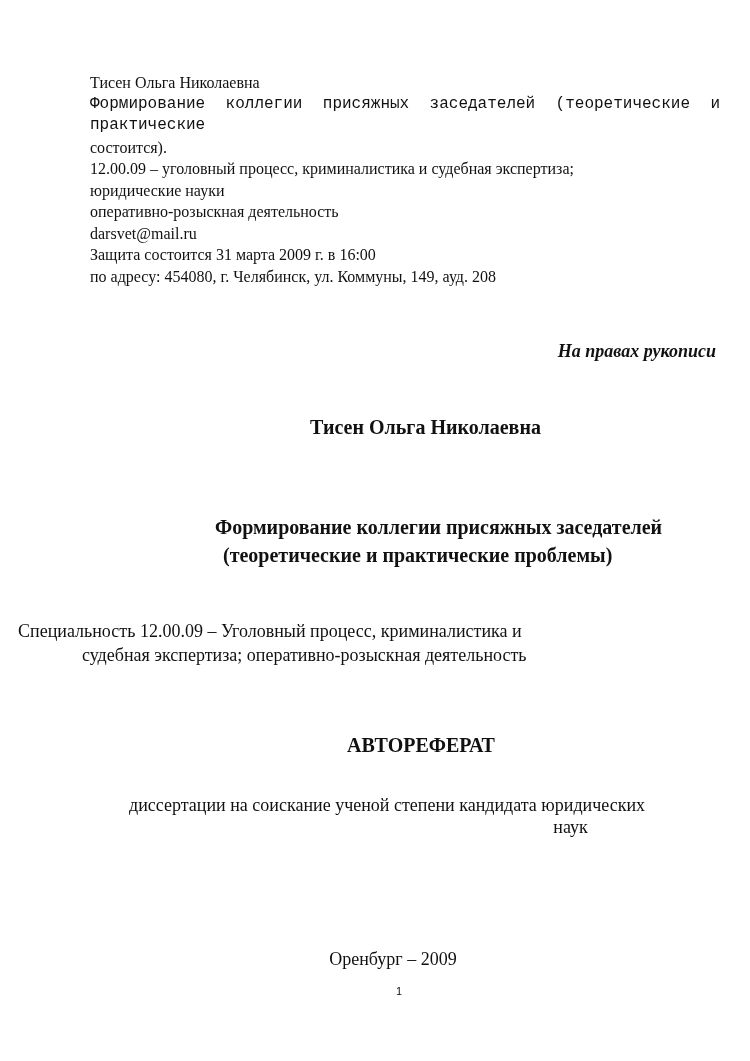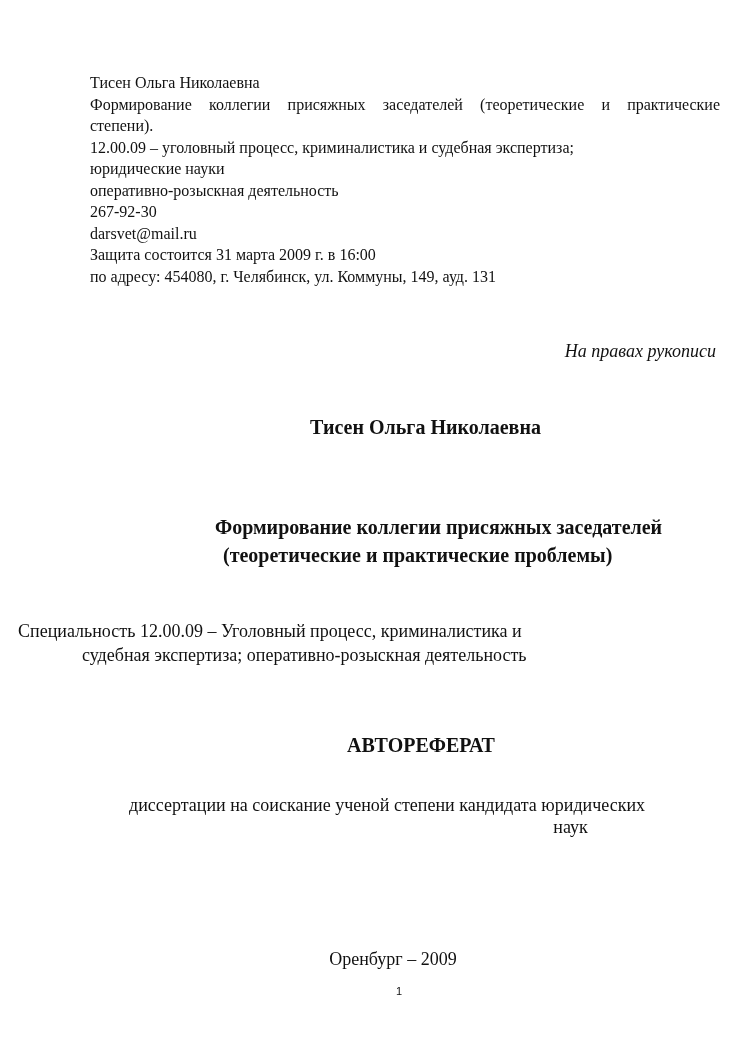--- a/index.html
+++ b/index.html
@@ -28,27 +28,29 @@
       width: 630px;
       font-size: 16px;
       line-height: 21.5px;
     }
     .header-block .line { display: block; white-space: nowrap; }
     .header-block .justify {
       display: block;
       text-align: justify;
       text-align-last: justify;
       white-space: normal;
+      font-family: Liberation Mono, monospace;
     }
     .rights {
       position: absolute;
       right: 52px;
       top: 341px;
       font-size: 18px;
       font-style: italic;
+      font-weight: bold;
     }
     .author {
       position: absolute;
       left: 0; width: 750px;
       top: 416px;
       text-align: center;
       font-size: 20px;
       font-weight: bold;
       padding-left: 65px;
       box-sizing: border-box;
@@ -110,28 +112,27 @@
     }
   </style>
 </head>
 <body>
 
 <div class="page">
 
   <div class="header-block">
     <span class="line">Тисен Ольга Николаевна</span>
     <span class="justify">Формирование коллегии присяжных заседателей (теоретические и практические</span>
-    <span class="line">степени).</span>
+    <span class="line">состоится).</span>
     <span class="line">12.00.09 – уголовный процесс, криминалистика и судебная экспертиза;</span>
     <span class="line">юридические науки</span>
     <span class="line">оперативно-розыскная деятельность</span>
-    <span class="line">267-92-30</span>
     <span class="line">darsvet@mail.ru</span>
     <span class="line">Защита состоится 31 марта  2009 г. в 16:00</span>
-    <span class="line">по адресу: 454080, г. Челябинск, ул. Коммуны, 149, ауд. 131</span>
+    <span class="line">по адресу: 454080, г. Челябинск, ул. Коммуны, 149, ауд. 208</span>
   </div>
 
   <div class="rights">На правах рукописи</div>
 
   <div class="author">Тисен Ольга Николаевна</div>
 
   <div class="title">
     <span class="l1">Формирование коллегии присяжных заседателей</span>
     <span class="l2">(теоретические и практические проблемы)</span>
   </div>

